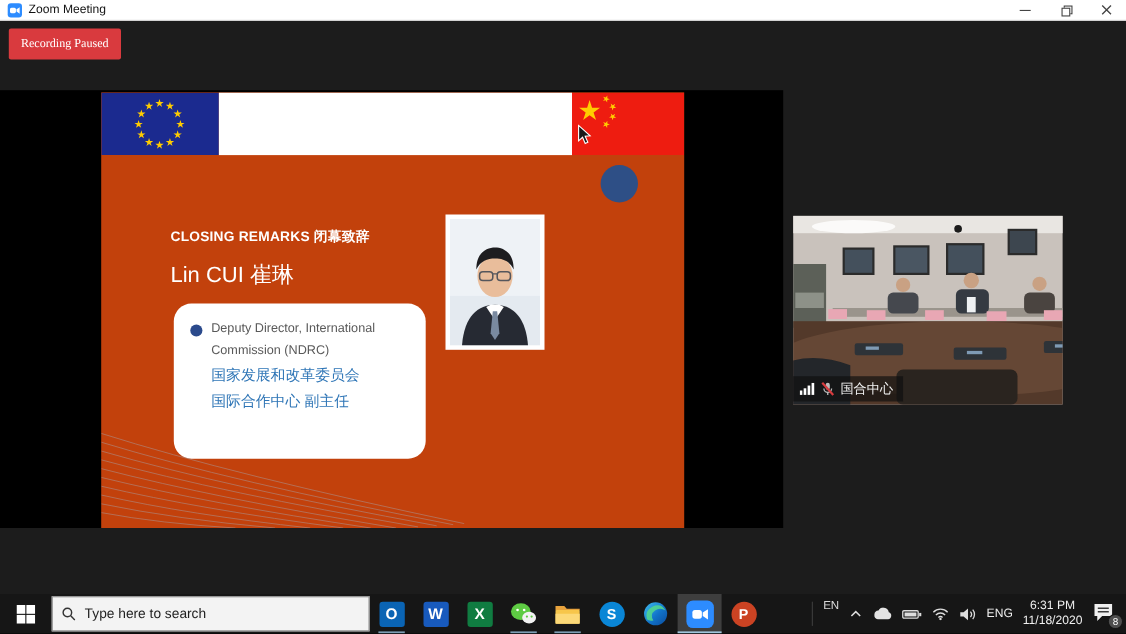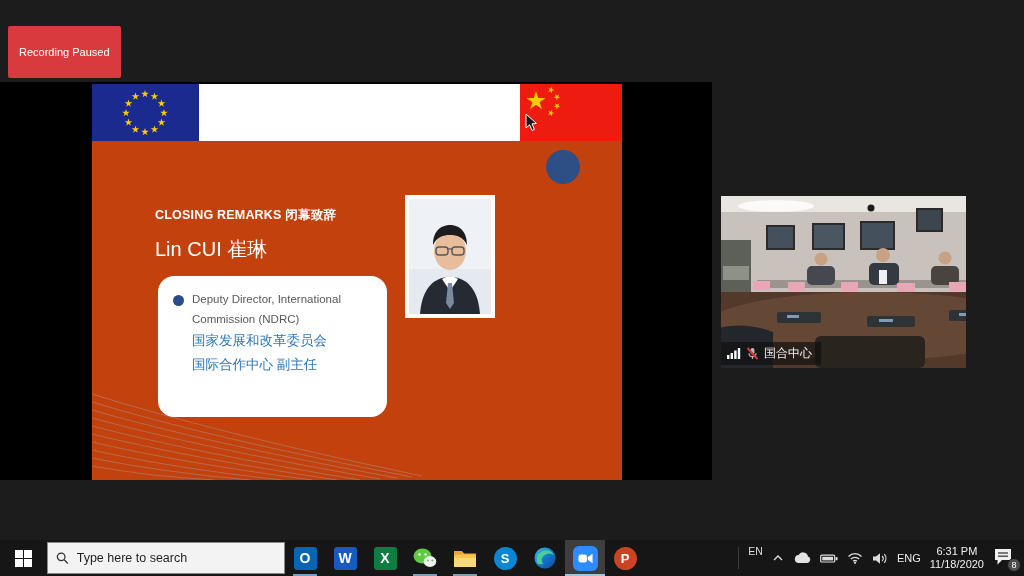--- a/index.html
+++ b/index.html
@@ -12,21 +12,21 @@
   .zoom-app-icon { width:13px; height:13px; margin-left:7px; border-radius:3px; background:#2d8cff; display:flex; align-items:center; justify-content:center; flex:0 0 auto; }
   .titlebar-title { margin-left:6px; font-size:11px; color:#111; }
   .win-controls { margin-left:auto; display:flex; height:100%; }
   .win-ctrl { width:37px; height:100%; display:flex; align-items:center; justify-content:center; }
   .min-glyph { width:10px; height:1px; background:#444; }
   .restore-glyph { position:relative; width:8px; height:8px; }
   .restore-glyph::before { content:""; position:absolute; left:2px; top:0; width:6px; height:6px; border:1px solid #444; background:#fff; }
   .restore-glyph::after { content:""; position:absolute; left:0; top:2px; width:6px; height:6px; border:1px solid #444; background:#fff; }
 
   
-  .recording-badge { position:absolute; left:8px; top:26px; background:#d93a3e; color:#fff; font-size:11px; padding:20px 11px; border-radius:2px; z-index:4; }
+  .recording-badge { position:absolute; left:8px; top:26px; background:#d93a3e; color:#fff; font-size:11px; padding:8px 11px; border-radius:2px; z-index:4;font-family:Liberation Serif, serif; }
 
   
   .share-area { position:absolute; left:0; top:82px; width:712px; height:398px; background:#000; }
   .slide { position:absolute; left:92px; top:2px; width:530px; height:396px; background:#c2410c; overflow:hidden; }
   .flag-band { position:absolute; top:0; left:0; width:100%; height:57px; display:flex; }
   .flag-eu { width:107px; height:57px; flex:0 0 auto; }
   .band-white { flex:1; background:#ffffff; }
   .flag-cn { width:102px; height:57px; flex:0 0 auto; }
 
   .deco-circle { position:absolute; left:454px; top:66px; width:34px; height:34px; border-radius:50%; background:#2e4f86; }
@@ -44,21 +44,21 @@
   .mouse-cursor { position:absolute; left:433px; top:29px; z-index:6; }
 
   
   .video-tile { position:absolute; left:721px; top:196px; width:245px; height:172px; background:#2b2b2b; overflow:hidden; }
   .tile-overlay { position:absolute; left:0; bottom:3px; display:flex; align-items:center; gap:5px; background:rgba(15,15,15,0.68); padding:3px 9px 3px 6px; }
   .tile-label { font-size:12px; color:#f2f2f2; }
 
   
   .taskbar { position:absolute; left:0; bottom:0; width:100%; height:36px; background:#161616; display:flex; align-items:stretch; z-index:10; }
   .start-btn { width:47px; display:flex; align-items:center; justify-content:center; }
-  .search-box { width:238px; margin:2px 0; background:#f3f3f3; border:1px solid #8a8a8a; display:flex; align-items:center; padding:0 8px; gap:8px; }
+  .search-box { width:289px; margin:2px 0; background:#f3f3f3; border:1px solid #8a8a8a; display:flex; align-items:center; padding:0 8px; gap:8px; }
   .search-box input { border:none; background:transparent; outline:none; font-size:12.5px; width:100%; font-family:inherit; color:#111; }
   .search-box input::placeholder { color:#1f1f1f; opacity:1; }
   .tb-app { width:40px; position:relative; display:flex; align-items:center; justify-content:center; }
   .tb-app.running::after { content:""; position:absolute; bottom:0; left:8px; right:8px; height:2px; background:#7d9eb5; }
   .tb-app.active { background:#3e3e3e; }
   .tb-app.active::after { left:0; right:0; background:#9fc6dd; }
   .sq-icon { width:23px; height:23px; border-radius:3px; display:flex; align-items:center; justify-content:center; color:#fff; font-weight:bold; font-size:14px; }
   .round-icon { width:23px; height:23px; border-radius:50%; display:flex; align-items:center; justify-content:center; color:#fff; font-weight:bold; font-size:13px; }
   .zoom-tb-icon { width:25px; height:25px; border-radius:6px; background:#2d8cff; display:flex; align-items:center; justify-content:center; }
 
@@ -69,20 +69,42 @@
   .clock { text-align:center; font-size:11px; color:#f0f0f0; line-height:13px; white-space:nowrap; }
   .notif-wrap { position:relative; width:24px; height:22px; }
   .notif-badge { position:absolute; right:-4px; bottom:-3px; min-width:14px; height:14px; padding:0 2px; border-radius:8px; background:#4e4e4e; border:1px solid #161616; color:#fff; font-size:9px; display:flex; align-items:center; justify-content:center; }
   .tray-icon { display:flex; align-items:center; justify-content:center; }
 </style>
 </head>
 <body>
 
 <div class="window">
 
+  <div class="titlebar">
+    <div class="zoom-app-icon">
+      <svg width="9" height="7" viewBox="0 0 18 14">
+          <rect x="0" y="2" width="11" height="10" rx="3" fill="#fff"></rect>
+          <path d="M12 5 L18 1 V13 L12 9 Z" fill="#fff"></path>
+        </svg>
+    </div>
+    <span class="titlebar-title">Zoom Meeting</span>
+    <div class="win-controls">
+      <div class="win-ctrl">
+          <div class="min-glyph"></div>
+        </div>
+      <div class="win-ctrl">
+          <div class="restore-glyph"></div>
+        </div>
+      <div class="win-ctrl">
+        <svg width="10" height="10" viewBox="0 0 10 10">
+            <path d="M1 1 L9 9 M9 1 L1 9" stroke="#444" stroke-width="1.2"></path>
+          </svg>
+      </div>
+    </div>
+  </div>
 
   <div class="recording-badge">Recording Paused</div>
 
   <div class="share-area">
     <div class="slide">
 
       <div class="flag-band">
         <svg class="flag-eu" viewBox="0 0 107 57">
           <defs>
             <polygon id="star" points="0,-1 0.225,-0.31 0.95,-0.31 0.36,0.12 0.59,0.81 0,0.38 -0.59,0.81 -0.36,0.12 -0.95,-0.31 -0.225,-0.31" fill="#ffcc00"></polygon>

